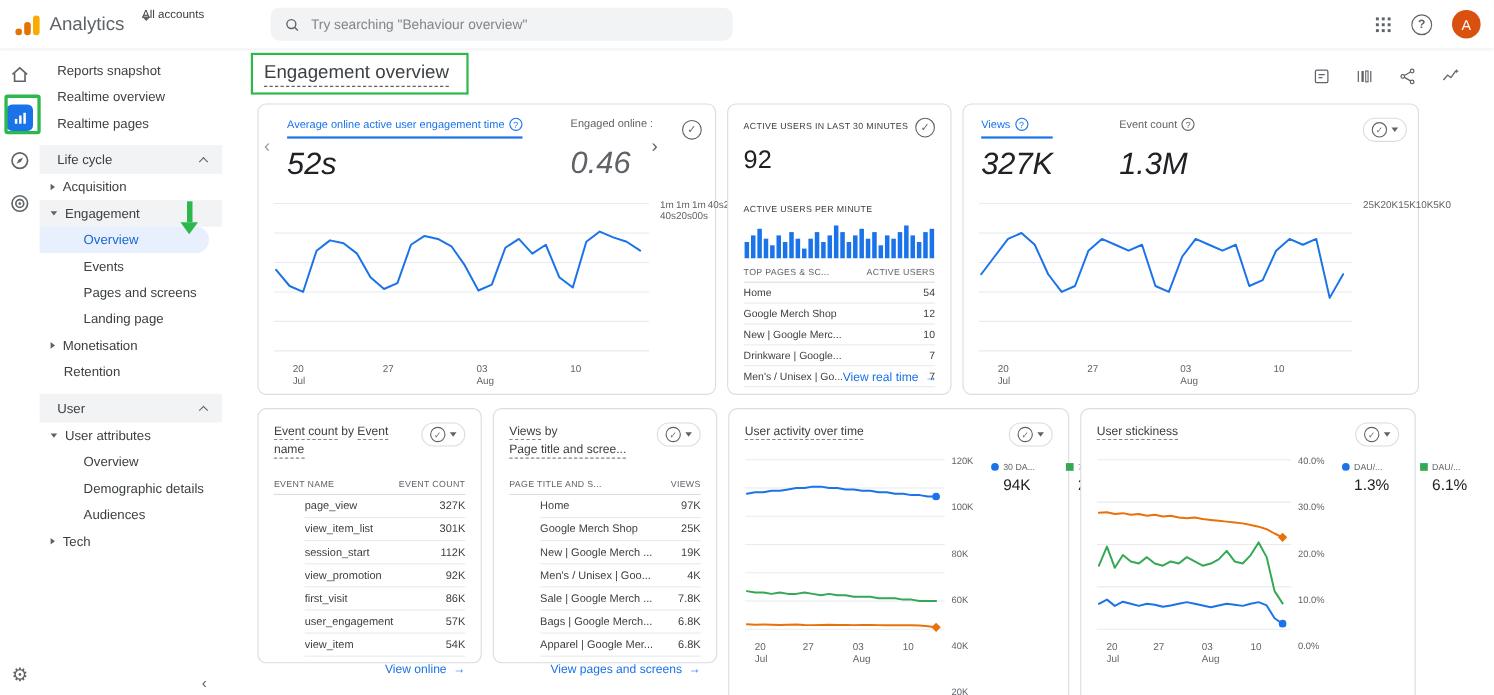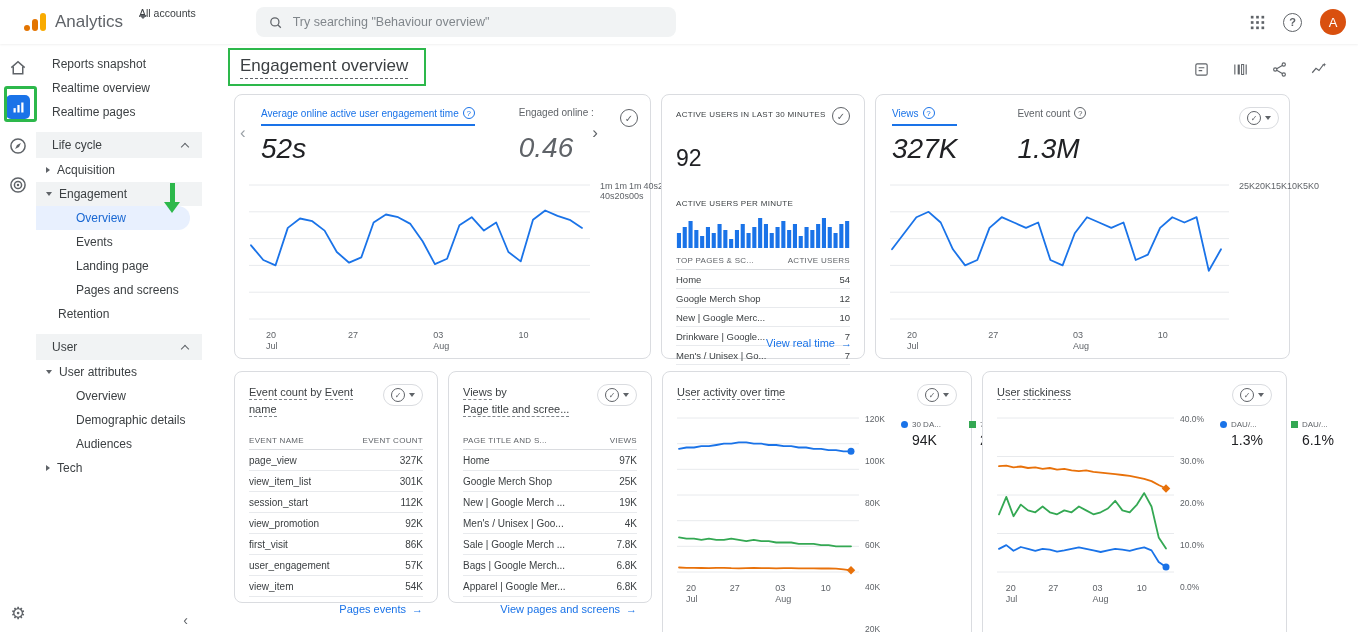--- a/index.html
+++ b/index.html
@@ -2,21 +2,21 @@
 <html><head>
 <meta charset="utf-8">
 <title>Analytics</title>
 <style>
 *{box-sizing:border-box;margin:0;padding:0;}
 html,body{width:1358px;height:632px;}
 body{font-family:"Liberation Sans",sans-serif;background:#fff;color:#202124;overflow:hidden;position:relative;}
 
 
 .topbar{height:44px;display:flex;align-items:center;background:#fff;box-shadow:0 1px 2px rgba(0,0,0,.06);position:relative;z-index:10;}
-.logo-wrap{display:flex;align-items:center;gap:9px;padding-left:24px;}
+.logo-wrap{display:flex;align-items:flex-end;gap:9px;padding-left:14px;}
 .ga-logo{display:flex;align-items:flex-end;gap:2px;}
 .ga-dot{width:6px;height:6px;border-radius:50%;background:#e37400;}
 .ga-bar-m{width:6px;height:12px;border-radius:3px;background:#e37400;}
 .ga-bar-t{width:6px;height:18px;border-radius:3px;background:#f9ab00;}
 .app-name{font-size:17px;color:#5f6368;cursor:pointer;}
 .account-sel{margin-left:16px;cursor:pointer;}
 .account-label{font-size:10.5px;color:#3c4043;display:block;}
 .caret-dn{width:0;height:0;border-left:4px solid transparent;border-right:4px solid transparent;border-top:4px solid #5f6368;margin:3px auto 0;}
 .searchbar{margin-left:60px;width:420px;height:30px;background:#f1f3f4;border-radius:8px;display:flex;align-items:center;gap:10px;padding:0 12px;}
 .searchbar input{flex:1;border:none;background:transparent;outline:none;font-size:12.5px;color:#3c4043;font-family:inherit;}
@@ -81,40 +81,40 @@
 .chart-zone{display:flex;margin-top:16px;}
 .plot{flex:1;position:relative;}
 .plot svg{width:100%;height:145px;display:block;}
 .xrow{position:relative;height:24px;font-size:9px;color:#5f6368;}
 .xt{position:absolute;top:4px;white-space:pre-line;line-height:1.25;}
 .ycol{width:46px;display:flex;flex-direction:row;justify-content:space-between;font-size:9px;color:#5f6368;padding-left:10px;height:145px;}
 
 
 .c2-head{display:flex;justify-content:space-between;align-items:flex-start;}
 .c2-title{font-size:8px;letter-spacing:.3px;color:#3c4043;margin-top:3px;white-space:nowrap;}
-.big-num{font-size:23px;margin-top:20px;}
+.big-num{font-size:23px;margin-top:7px;}
 .c2-sub{font-size:8px;letter-spacing:.3px;color:#3c4043;margin-top:27px;}
 .bars{width:100%;height:32px;margin-top:8px;display:block;}
 .tbl{margin-top:8px;font-size:9.5px;}
 .thead{display:flex;justify-content:space-between;color:#5f6368;font-size:8px;letter-spacing:.3px;border-bottom:1px solid #dadce0;padding-bottom:4px;}
 .trow{display:flex;justify-content:space-between;align-items:center;border-bottom:1px solid #e8eaed;padding:3.5px 0;color:#3c4043;}
 .trow .tname{overflow:hidden;white-space:nowrap;}
 .view-link{position:absolute;right:12px;bottom:9px;color:#1a73e8;font-size:11px;display:flex;gap:6px;align-items:center;cursor:pointer;}
 
 
 .card-title-row{display:flex;justify-content:space-between;align-items:flex-start;}
 .card-title{font-size:11px;color:#3c4043;line-height:1.55;padding-right:6px;}
 .dash-u{border-bottom:1px dashed #80868b;padding-bottom:1px;cursor:pointer;}
 .okpill{display:flex;align-items:center;gap:4px;border:1px solid #dadce0;border-radius:13px;padding:3px 7px;cursor:pointer;flex-shrink:0;}
 .okpill-abs{position:absolute;right:10px;top:12px;}
 .okicon-sm{width:14px;height:14px;border:1.5px solid #5f6368;border-radius:50%;display:flex;align-items:center;justify-content:center;font-size:8px;color:#5f6368;}
 .caret-dn2{width:0;height:0;border-left:3.5px solid transparent;border-right:3.5px solid transparent;border-top:4px solid #5f6368;}
 .c4 .tbl,.c5 .tbl{font-size:10px;}
 .c4 .thead,.c5 .thead{margin-top:10px;}
-.c4 .trow,.c5 .trow{padding:4.5px 0;}
+.c4 .trow,.c5 .trow{padding:4.5px 0;margin-left:28px;}
 .view-link-flow{margin-top:auto;align-self:flex-end;color:#1a73e8;font-size:11px;display:flex;gap:6px;align-items:center;cursor:pointer;padding-top:6px;}
 
 
 .cbody{display:flex;margin-top:8px;}
 .plot6{flex:1;position:relative;}
 .plot6 svg{width:100%;height:165px;display:block;}
 .ycol6{display:flex;flex-direction:column;justify-content:space-between;font-size:8.5px;color:#5f6368;height:165px;padding-left:6px;width:34px;flex-shrink:0;gap:32px;}
 .c7 .ycol6{width:40px;}
 .legend{width:64px;flex-shrink:0;display:flex;flex-direction:row;gap:28px;padding:6px 0 0 8px;}
 .c7 .legend{width:58px;padding-left:6px;}
@@ -231,24 +231,28 @@
         <span class="tri-d"></span>
         <span>Engagement</span>
       </div>
     <div class="nav-sub sel">
         <span>Overview</span>
       </div>
     <div class="nav-sub">
         <span>Events</span>
       </div>
     <div class="nav-sub">
+        <span>Pages and screens</span>
+      </div>
+    <div class="nav-sub">
         <span>Landing page</span>
       </div>
-    <div class="nav-sub">
-        <span>Pages and screens</span>
+    <div class="nav-tree">
+        <span class="tri-r"></span>
+        <span>Monetisation</span>
       </div>
     <div class="nav-item indent">
         <span>Retention</span>
       </div>
 
     <div class="nav-sec">
       <span>User</span>
       <span class="chev-up"></span>
     </div>
     <div class="nav-tree">
@@ -522,21 +526,21 @@
           <div class="trow">
               <span class="tname">user_engagement</span>
               <span>57K</span>
             </div>
           <div class="trow">
               <span class="tname">view_item</span>
               <span>54K</span>
             </div>
         </div>
         <span class="view-link-flow">
-            <span>Pages events</span>
+            <span>View online</span>
             <span>→</span>
           </span>
       </div>
 
       <div class="card c5">
         <div class="card-title-row">
           <span class="card-title"><span class="dash-u">Views</span> <span>by</span><br><span class="dash-u">Page title and scree...</span></span>
           <div class="okpill">
             <span class="okicon-sm">✓</span>
             <span class="caret-dn2"></span>

